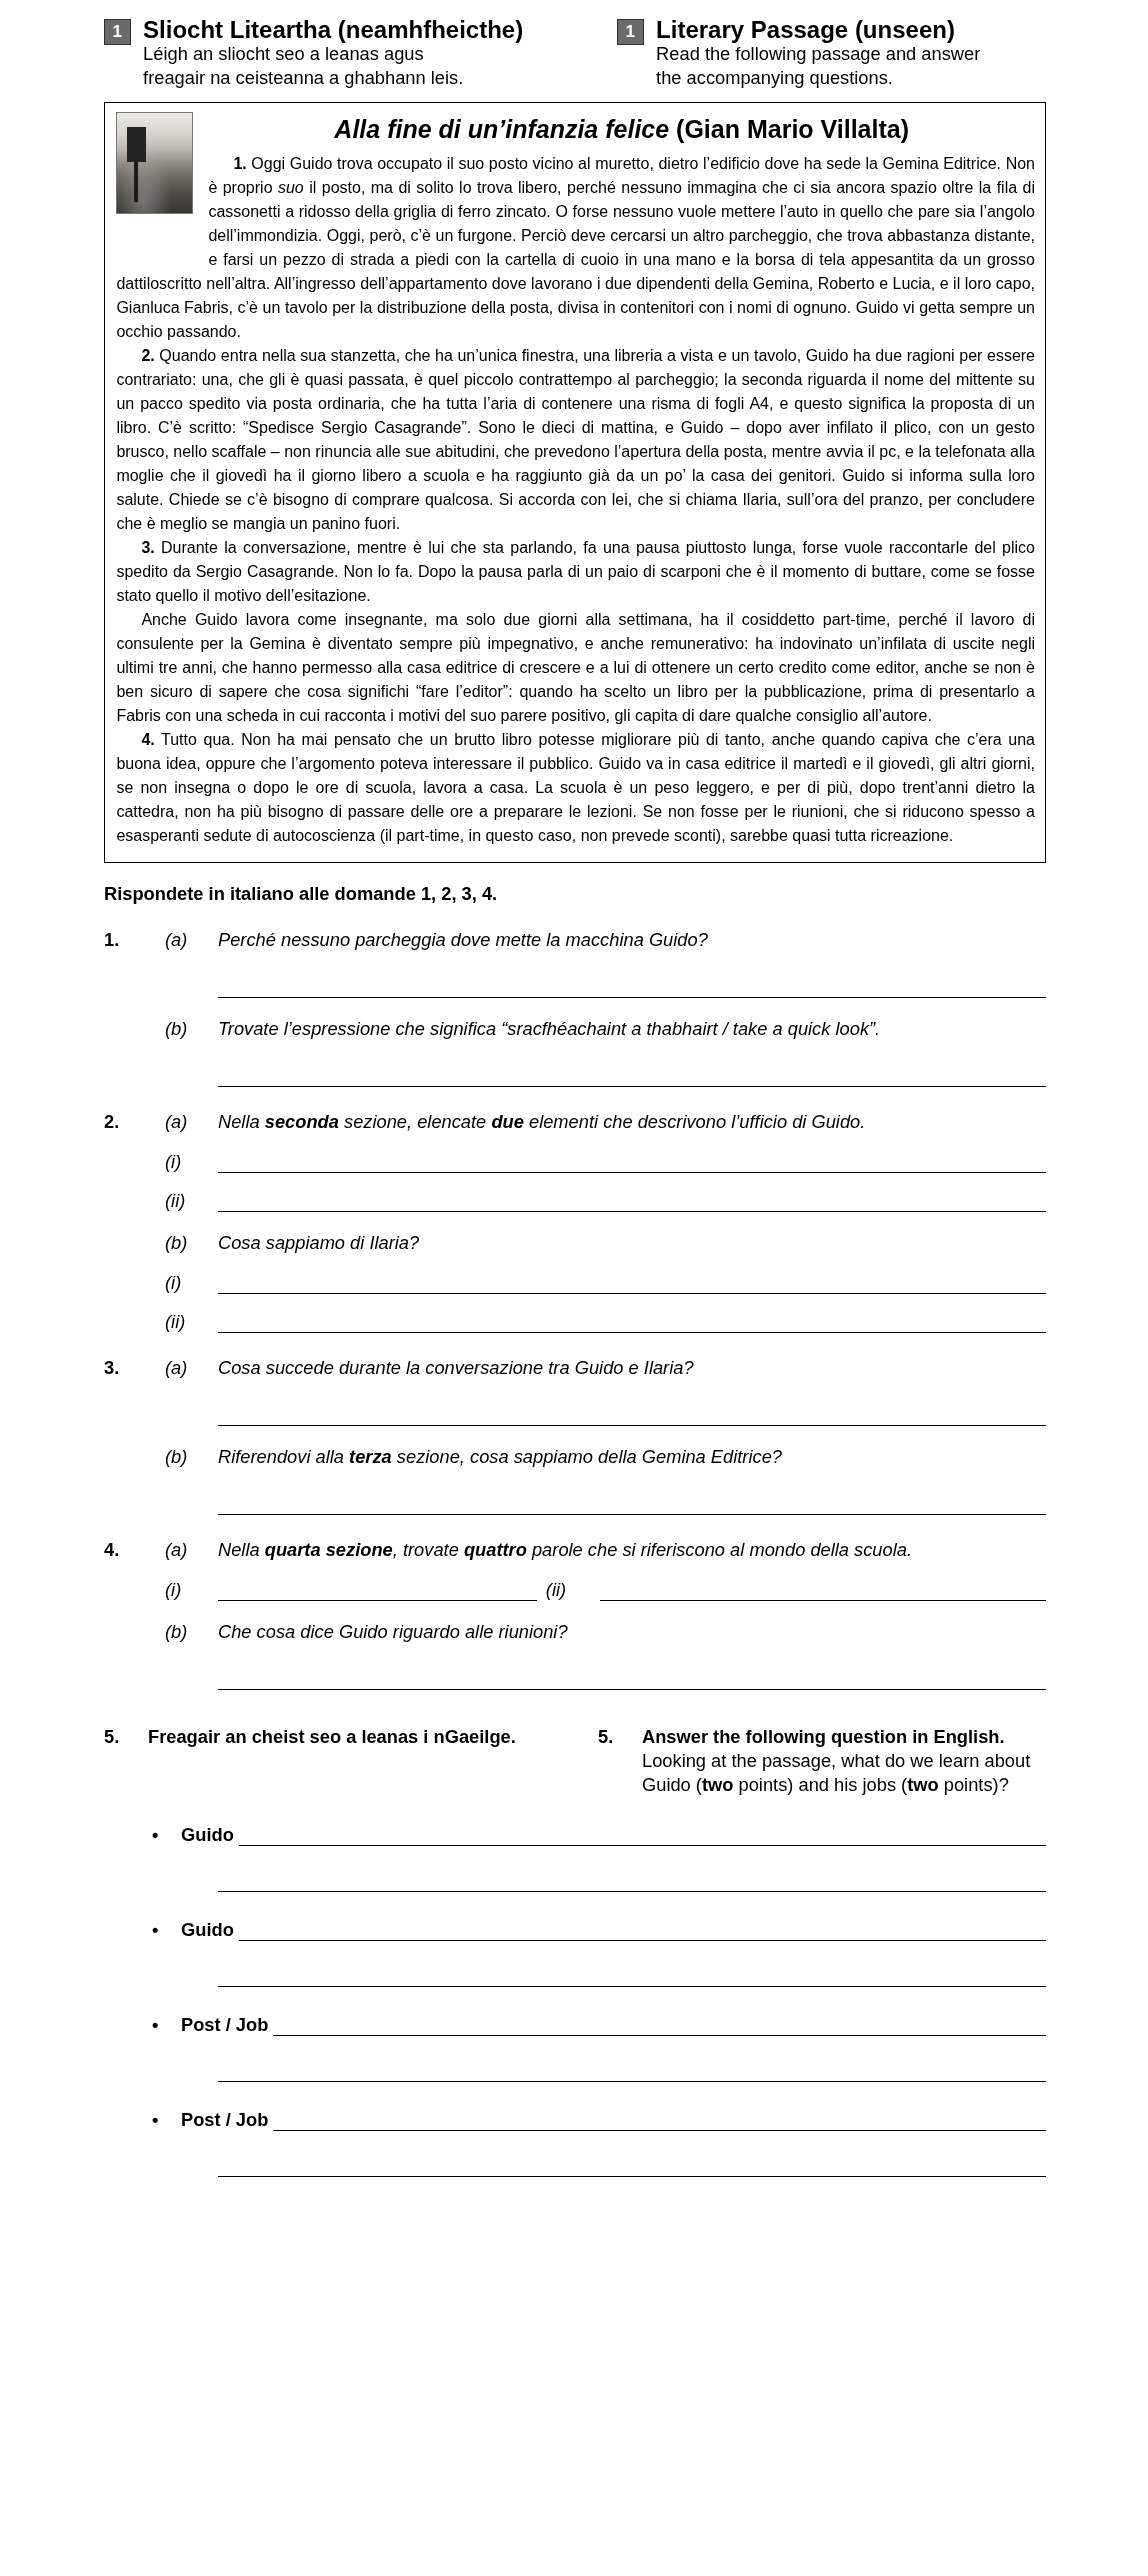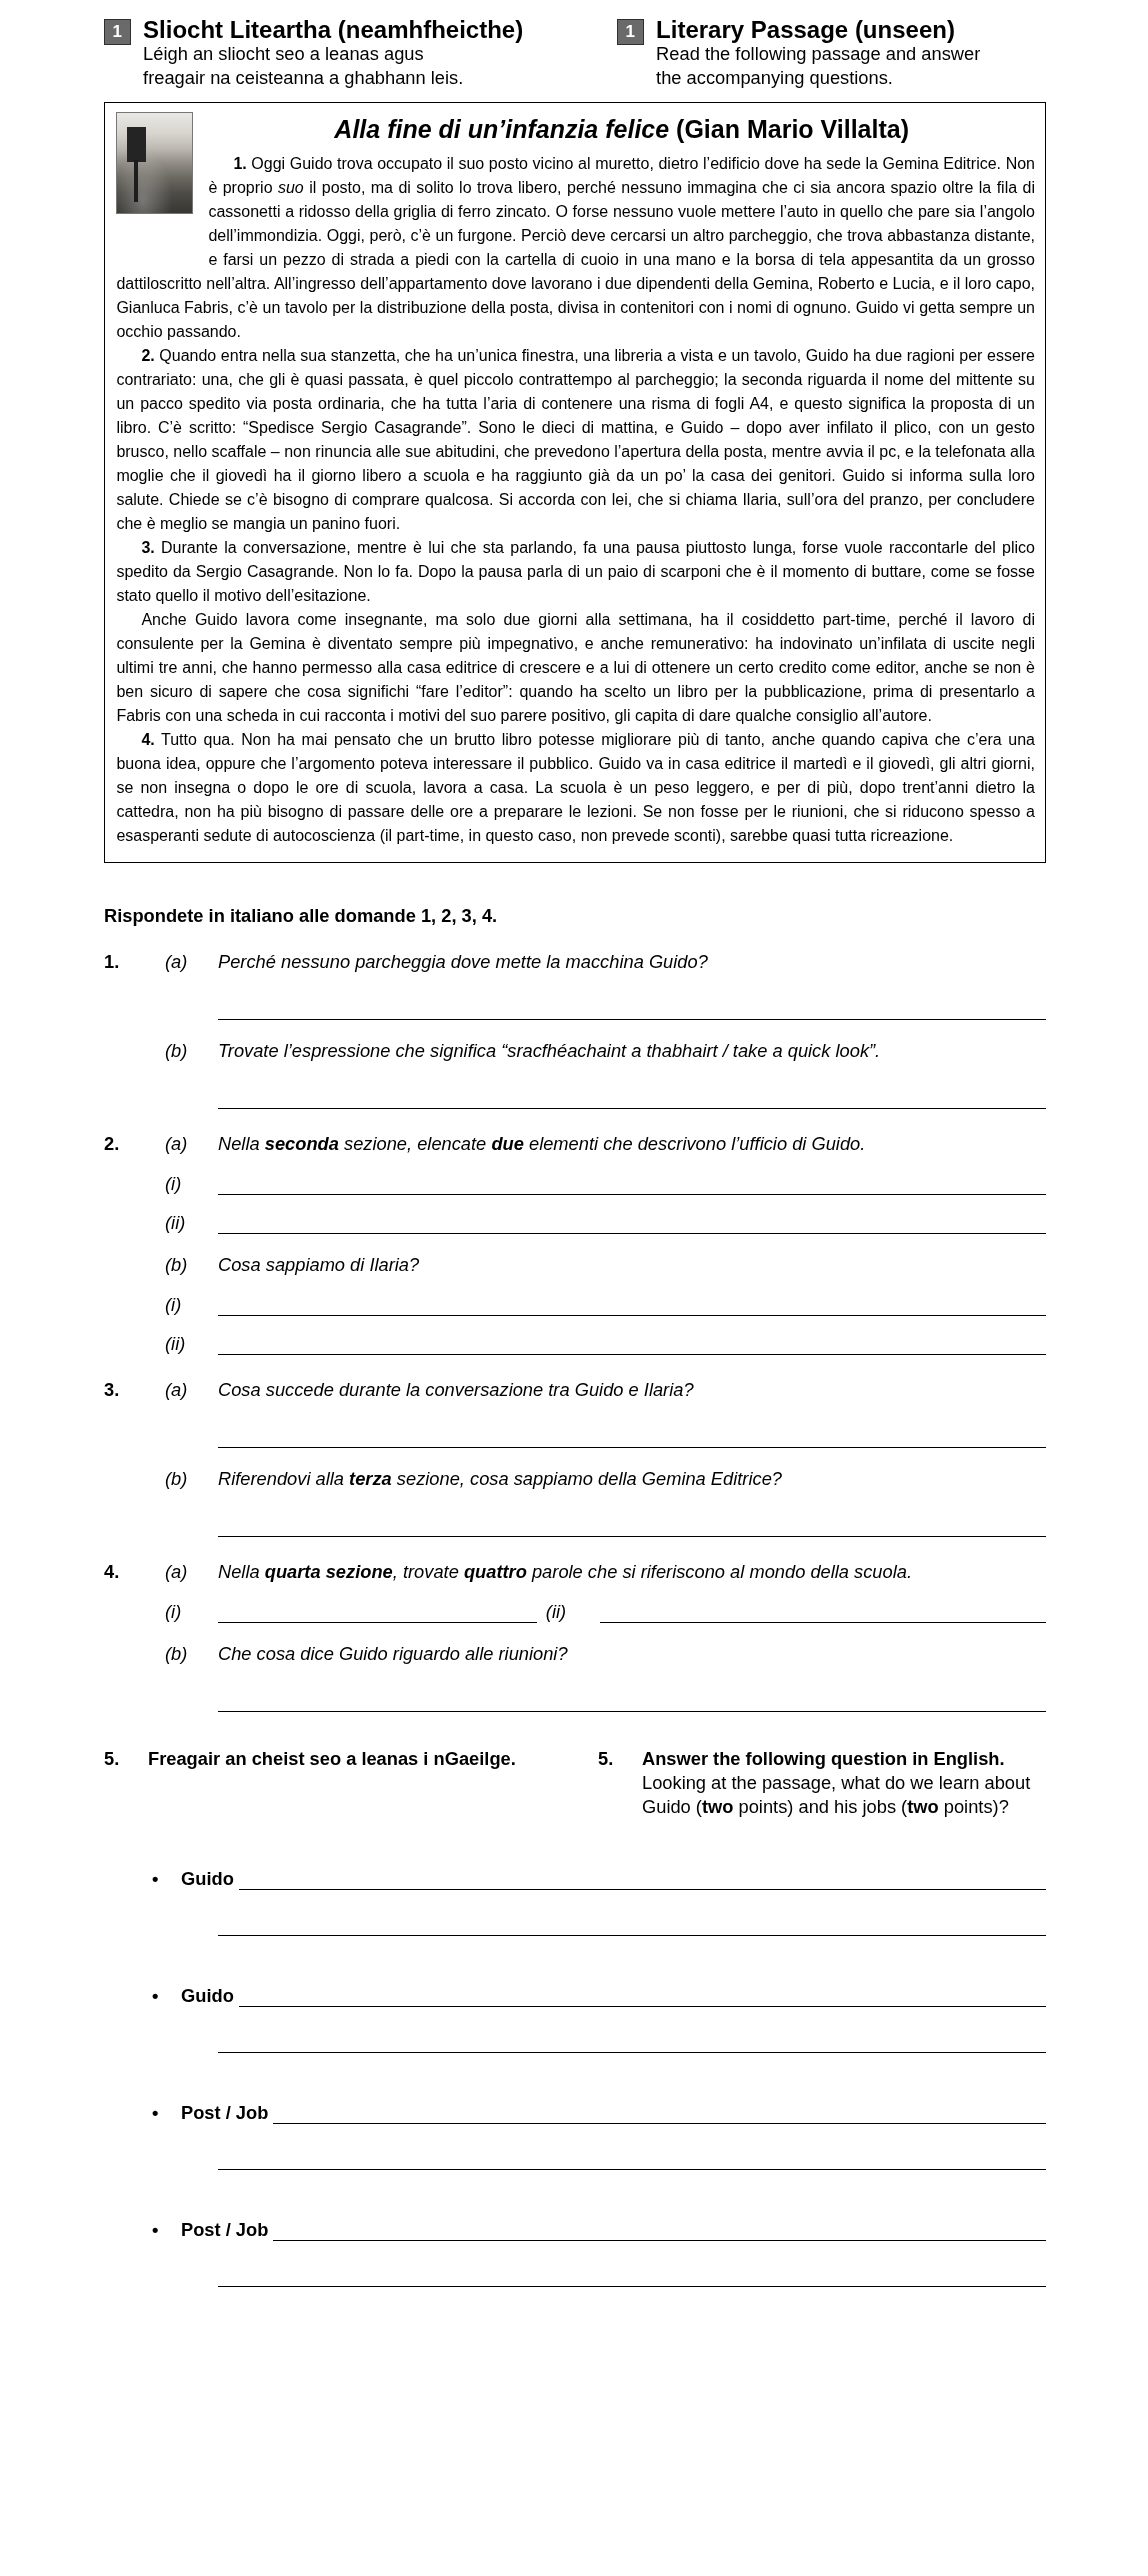--- a/index.html
+++ b/index.html
@@ -34,21 +34,21 @@
       linear-gradient(180deg,#e9e8e5 0%,#d8d5d0 20%,#bcb8b1 36%,#918d86 50%,#6d6a63 64%,#4e4c47 80%,#383632 100%);
   }
   .photo::before { content:""; position:absolute; left:9.5px; top:14px; width:19px; height:35px; background:#242424; }
   .photo::after  { content:""; position:absolute; left:17px; top:47px; width:3.2px; height:42px; background:#1d1d1d; }
 
   .passage-title { text-align:center; font-size:25px; font-weight:bold; line-height:32px; margin:1.3px 0 6.3px; }
   .passage-title .it { font-style:italic; }
   .para { font-size:16px; line-height:24px; text-align:justify; text-indent:25px; }
 
   
-  .instructions { font-weight:bold; font-size:18.3px; margin-top:41px; line-height:23.4px; }
+  .instructions { font-weight:bold; font-size:18.3px; margin-top:19px; line-height:23.4px; }
   .qrow { display:flex; align-items:baseline; font-size:18.3px; line-height:23.4px; }
   .qnum    { flex:0 0 61px; font-weight:bold; }
   .qletter { flex:0 0 53px; font-style:italic; }
   .qtext   { flex:1;font-style:italic; }
   .mt-q   { margin-top:23px; }
   .mt-sub { margin-top:19px; }
   .aline { margin-left:114px; margin-top:25px; height:21.5px; border-bottom:1.3px solid #000; }
   .iline-row { display:flex; margin-left:61px; margin-top:16.4px; font-size:18.3px; }
   .iline-row .qletter { line-height:23px; }
   .iline { flex:1; border-bottom:1.3px solid #000; height:23px; }
@@ -57,21 +57,21 @@
 
   
   .q5 { display:flex; margin-top:35px; font-size:18.3px; line-height:24px; }
   .q5-col { display:flex; }
   .q5-col.left  { flex:0 0 450px; margin-right:44px; }
   .q5-col.right { flex:1; }
   .q5-num  { flex:0 0 44px; font-weight:bold; }
   .q5-head { font-weight:bold; }
   .bullet-row { display:flex; margin-left:48px; margin-top:26.5px; align-items:flex-end; font-size:18.3px; }
   .bullet { flex:0 0 29px; font-weight:bold; line-height:23px; }
-  .bullet-label { font-weight:bold; line-height:23px; white-space:nowrap;margin-top:22px; }
+  .bullet-label { font-weight:bold; line-height:23px; white-space:nowrap; }
   .bullet-line { flex:1; border-bottom:1.3px solid #000; height:23px; margin-left:5px; }
   .blank-line { margin-left:114px; margin-top:24px; height:21.5px; border-bottom:1.3px solid #000; }
 </style>
 </head>
 <body>
 
 <div class="page">
   <div class="content">
 
     <div class="hdr">

